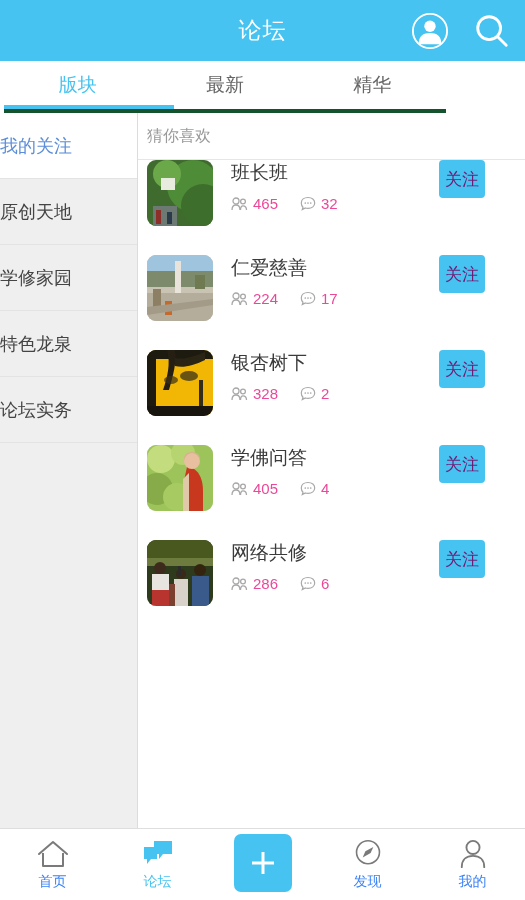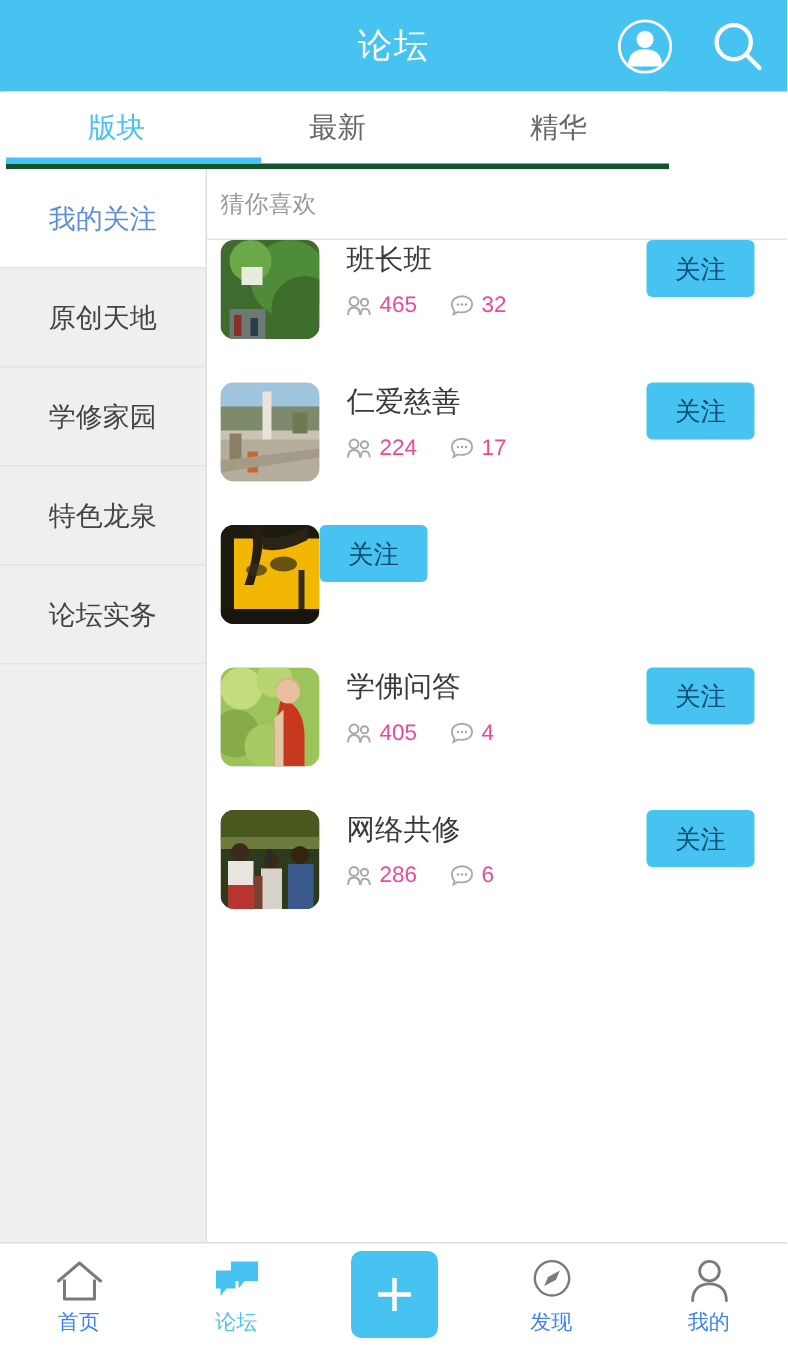--- a/index.html
+++ b/index.html
@@ -44,21 +44,21 @@
     display:flex; background:#ffffff;
   }
 
   
   .sidebar{
     width:138px; height:715px; background:#efefef;
     border-right:1px solid #dcdcdc; position:relative;
     display:flex; flex-direction:column;
   }
   .side-item{
-    height:66px; display:flex; align-items:center; justify-content:center;
+    height:66px; display:flex; align-items:center; 
     font-size:18px; color:#444444; cursor:pointer;
     border-bottom:1px solid #e3e3e3; flex:0 0 auto;
   }
   .side-item.selected{
     background:#ffffff; color:#5b8dd9; border-bottom:1px solid #e3e3e3;
   }
   .side-filler{ flex:1 1 auto; background:#efefef; }
 
   
   .list-pane{
@@ -76,23 +76,23 @@
     overflow:hidden; position:relative; background:#cfcfcf;
   }
   .thumb svg{ display:block; width:66px; height:66px; }
   .row-mid{
     flex:1; padding-left:18px; display:flex; flex-direction:column; gap:9px;
   }
   .row-title{ font-size:19px; color:#3b3b3b; }
   .row-meta{ display:flex; align-items:center; gap:22px; }
   .meta{ display:flex; align-items:center; gap:5px; font-size:15px; color:#ec4899; }
   .follow-btn{
-    width:72px; height:38px; background:#46c3f0; color:#0c4a6e;
+    width:46px; height:38px; background:#46c3f0; color:#701a75;
     border:none; border-radius:4px; font-size:17px; cursor:pointer;
-    margin-right:22px; flex:0 0 auto;
+    margin-right:40px; flex:0 0 auto;
     font-family:"Liberation Sans","DejaVu Sans",sans-serif;
   }
 
   
   .bottomnav{
     position:absolute; bottom:0; left:0; width:525px; height:72px;
     background:#ffffff; border-top:1px solid #dedede; display:flex;
   }
   .nav-item{
     flex:1; display:flex; flex-direction:column; align-items:center;
@@ -254,20 +254,43 @@
             <rect width="66" height="66" fill="#f2b705"></rect>
             <rect x="0" y="0" width="66" height="9" fill="#1d1a10"></rect>
             <rect x="0" y="0" width="9" height="66" fill="#1d1a10"></rect>
             <rect x="0" y="56" width="66" height="10" fill="#17150d"></rect>
             <path d="M20 0 C24 14 20 28 16 40 L22 40 C26 26 30 12 28 0 Z" fill="#241f12"></path>
             <path d="M28 8 C38 10 48 6 58 2 L58 10 C46 16 36 18 28 16 Z" fill="#2a2415"></path>
             <ellipse cx="42" cy="26" rx="9" ry="5" fill="#3a3118" opacity="0.75"></ellipse>
             <ellipse cx="24" cy="30" rx="7" ry="4" fill="#3a3118" opacity="0.7"></ellipse>
             <rect x="52" y="30" width="4" height="26" fill="#332c18"></rect>
           </svg>
+        </div>
+        <div class="row-mid">
+          <div class="row-title">银杏树下</div>
+          <div class="row-meta">
+            <div class="meta">
+              <svg width="17" height="14" viewBox="0 0 17 14">
+                <circle cx="5" cy="4" r="3" fill="none" stroke="#a8a8a8" stroke-width="1.3"></circle>
+                <path d="M1 13 C1 9 3 8 5 8 C7 8 9 9 9 13" fill="none" stroke="#a8a8a8" stroke-width="1.3"></path>
+                <circle cx="12" cy="4.5" r="2.4" fill="none" stroke="#a8a8a8" stroke-width="1.3"></circle>
+                <path d="M9.5 13 C9.5 9.6 10.5 8.8 12 8.8 C13.8 8.8 15.5 9.6 15.5 13" fill="none" stroke="#a8a8a8" stroke-width="1.3"></path>
+              </svg>
+              <span>328</span>
+            </div>
+            <div class="meta">
+              <svg width="16" height="15" viewBox="0 0 16 15">
+                <path d="M8 1.5 C12 1.5 14.7 3.8 14.7 6.9 C14.7 10 12 12.3 8 12.3 C7 12.3 6.2 12.2 5.4 12 L2.3 13.6 L3 11.2 C1.8 10.1 1.3 8.6 1.3 6.9 C1.3 3.8 4 1.5 8 1.5 Z" fill="none" stroke="#a8a8a8" stroke-width="1.2"></path>
+                <circle cx="5.3" cy="7" r="0.85" fill="#a8a8a8"></circle>
+                <circle cx="8" cy="7" r="0.85" fill="#a8a8a8"></circle>
+                <circle cx="10.7" cy="7" r="0.85" fill="#a8a8a8"></circle>
+              </svg>
+              <span>2</span>
+            </div>
+          </div>
         </div>
         <button class="follow-btn">关注</button>
       </div>
 
       <div class="row">
         <div class="thumb">
           <svg viewBox="0 0 66 66">
             <rect width="66" height="66" fill="#9dc45a"></rect>
             <circle cx="14" cy="14" r="14" fill="#c3dd7e"></circle>
             <circle cx="36" cy="8" r="12" fill="#b6d46f"></circle>

